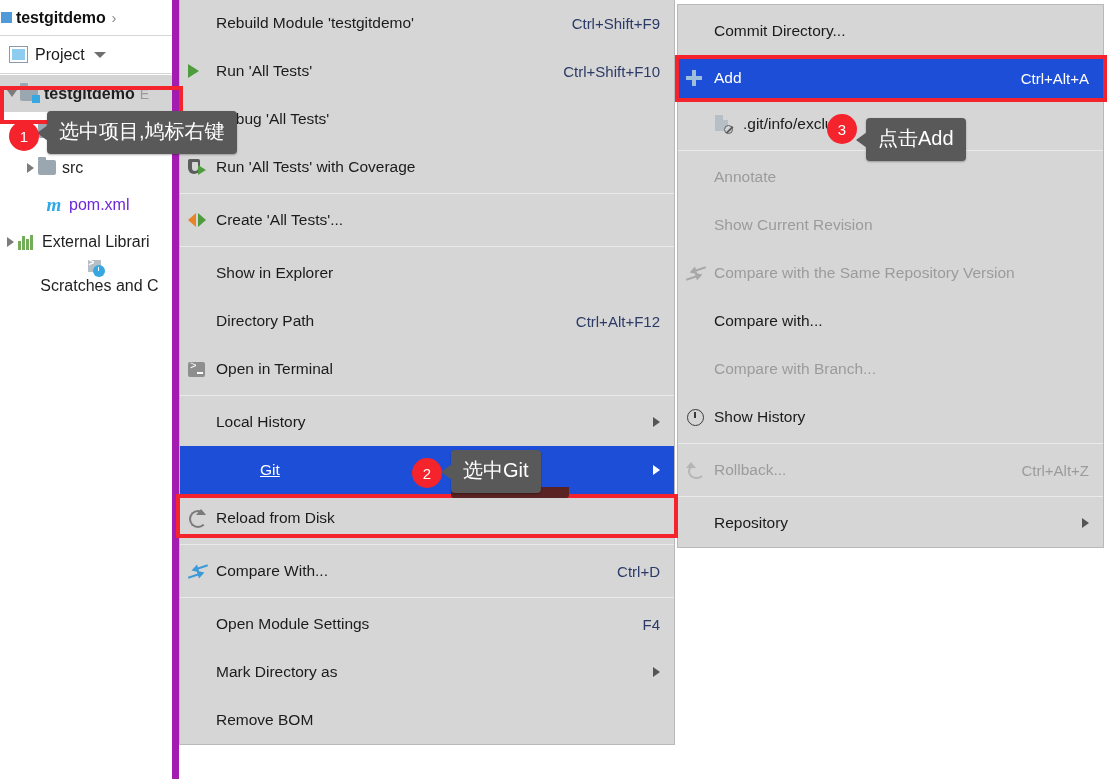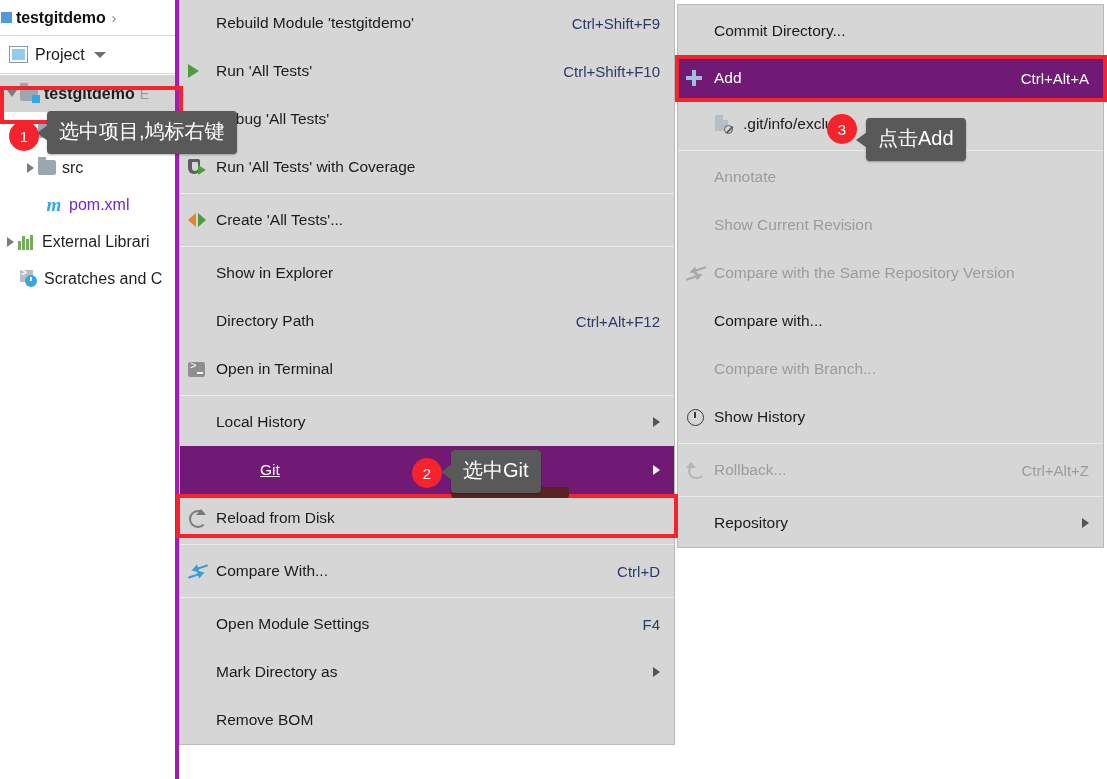--- a/index.html
+++ b/index.html
@@ -14,21 +14,21 @@
     position: relative;
     width: 1107px; height: 779px;
     background: #ffffff;
   }
 
   
   #left-panel {
     position: absolute; left: 0; top: 0;
     width: 179px; height: 779px;
     background: #ffffff;
-    border-right: 4px solid #a21caf;
+    border-right: 7px solid #a21caf;
     overflow: hidden;
   }
   #breadcrumb-bar {
     position: absolute; left: 0; top: 0;
     width: 179px; height: 36px;
     background: #ffffff;
     border-bottom: 1px solid #d6d6d6;
     display: flex; align-items: center;
     padding-left: 2px;
   }
@@ -182,21 +182,21 @@
   }
   .mi .ic { width: 28px; flex: 0 0 auto; display:flex; align-items:center; justify-content:flex-start; }
   .mi .lbl { flex: 1 1 auto; }
   .mi .acc { color: #2b3a67; font-size: 15px; margin-left: 14px; }
   .mi .sub-arrow {
     width:0;height:0; margin-left: 10px;
     border-top: 5px solid transparent;
     border-bottom: 5px solid transparent;
     border-left: 7px solid #555;
   }
-  .mi.highlight { background: #701a75; color: #ffffff; align-items: center; }
+  .mi.highlight { background: #1d4ed8; color: #ffffff; align-items: center; }
   .mi.highlight .acc { color:#ffffff; }
   .mi.highlight .sub-arrow { border-left-color:#ffffff; }
   .mi.disabled, .mi.disabled .lbl { color:#9b9b9b; }
   .mi.disabled .acc { color:#9b9b9b; }
   .msep { height: 1px; background:#b0b0b0; border-bottom:1px solid #eaeaea; margin: 2px 0; }
   .u { text-decoration: underline; margin-left: 44px; }
 
   
   .ic-play {
     width:0;height:0;
@@ -443,21 +443,21 @@
           </span>
         <span class="lib-ic">
           <span style="left:0;height:9px;"></span>
           <span style="left:4px;height:14px;"></span>
           <span style="left:8px;height:11px;"></span>
           <span style="left:12px;height:15px;"></span>
         </span>
         <span class="tree-label">External Librari</span>
       </div>
 
-      <div class="tree-row" style="padding-left:20px;">
+      <div class="tree-row" style="padding-left:20px;flex-direction:column;">
         <span class="scr-ic">
           <span class="sq"></span>
             <span class="clk"></span>
         </span>
         <span class="tree-label">Scratches and C</span>
       </div>
 
     </div>
   </div>
 

